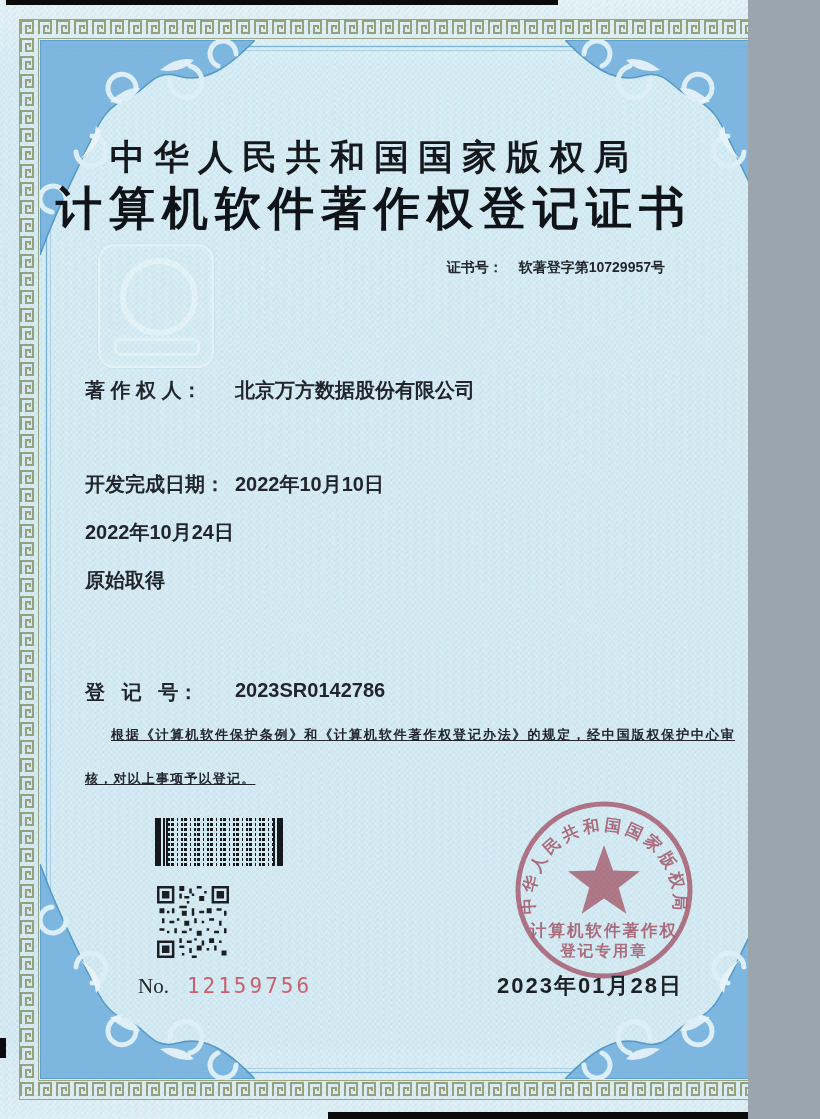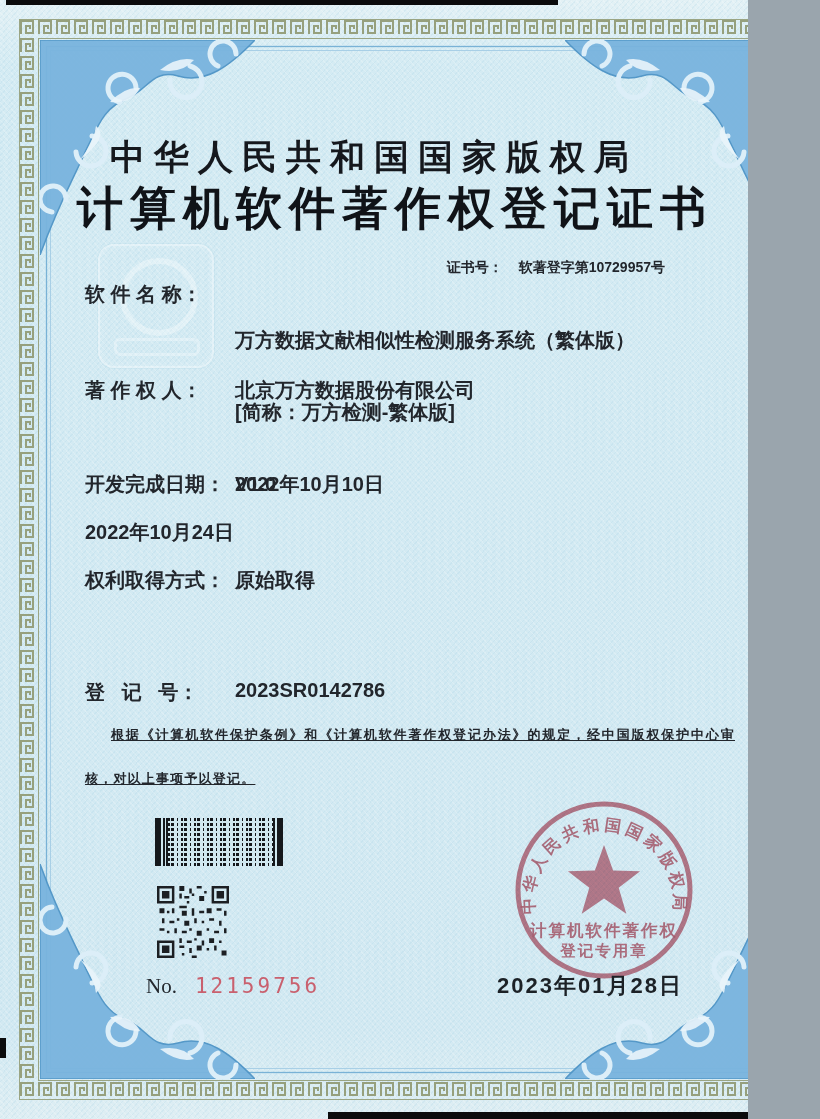--- a/index.html
+++ b/index.html
@@ -41,21 +41,21 @@
   }
   
   .authority{
     position:absolute;left:0;top:134px;width:100%;text-align:center;
     font-family:"Liberation Serif", serif;font-weight:700;
     font-size:35px;letter-spacing:9px;color:#15181d;
   }
   .cert-title{
     position:absolute;left:0;top:178px;width:100%;text-align:center;
     font-family:"Liberation Serif", serif;font-weight:700;
-    font-size:46px;letter-spacing:7px;color:#101318;padding-left:21px;
+    font-size:46px;letter-spacing:7px;color:#101318;
   }
   .cert-no{
     position:absolute;right:83px;top:243px;
     font-size:14px;font-weight:700;color:#22262c;white-space:pre;
   }
   .cert-no .lbl{margin-right:16px;}
   
   .field-row{
     position:absolute;left:85px;display:flex;align-items:flex-start;
     font-size:20px;font-weight:700;color:#22262c;
@@ -82,21 +82,21 @@
   .barcode::before{left:0;width:15px;
     background:linear-gradient(90deg,#15181c 0 6px,#cfe7ef 6px 8px,#15181c 8px 10px,#cfe7ef 10px 11px,#15181c 11px 13px,rgba(0,0,0,0) 13px);}
   .barcode::after{right:0;width:11px;
     background:linear-gradient(90deg,rgba(0,0,0,0) 0 1px,#15181c 1px 3px,#cfe7ef 3px 5px,#15181c 5px 11px);}
   
   .qr{position:absolute;left:157px;top:886px;width:72px;height:72px;}
   
   .seal{position:absolute;left:513px;top:799px;width:182px;height:182px;
     mix-blend-mode:multiply;opacity:.9;}
   
-  .serial{position:absolute;left:146px;top:974px;font-size:21px;color:#23282e;
+  .serial{position:absolute;left:138px;top:974px;font-size:21px;color:#23282e;
     font-family:"Liberation Serif", serif;}
   .serial .num{
     font-family:"DejaVu Sans Mono", monospace;color:#c9606e;margin-left:18px;
     letter-spacing:3px;font-size:21px;
   }
   .issue-date{
     position:absolute;left:497px;top:971px;font-size:22px;font-weight:700;
     letter-spacing:2px;color:#1c2126;z-index:5;
   }
 </style>
@@ -158,45 +158,36 @@
     <div class="wm-pill"></div>
   </div>
 
   <div class="authority">中华人民共和国国家版权局</div>
   <div class="cert-title">计算机软件著作权登记证书</div>
 
   <div class="cert-no">
     <span class="lbl">证书号：</span><span>软著登字第10729957号</span>
   </div>
 
-  <div class="field-row" style="top:281px">
-    <span class="f-label">软 件 名 称：</span>
-    <span class="f-value">
-      <span class="vline">万方数据文献相似性检测服务系统（繁体版）</span>
-      <span class="vline">[简称：万方检测-繁体版]</span>
-      <span class="vline">V1.0</span>
-    </span>
-  </div>
 
   <div class="field-row" style="top:377px">
     <span class="f-label">著 作 权 人：</span>
     <span class="f-value">北京万方数据股份有限公司</span>
   </div>
 
   <div class="field-row" style="top:471px">
     <span class="f-label">开发完成日期：</span>
     <span class="f-value">2022年10月10日</span>
   </div>
 
   <div class="field-row" style="top:519px">
     <span class="f-value">2022年10月24日</span>
   </div>
 
   <div class="field-row" style="top:567px">
-    <span class="f-label">权利取得方式：</span>
     <span class="f-value">原始取得</span>
   </div>
 
 
   <div class="field-row" style="top:679px">
     <span class="f-label">登   记   号：</span>
     <span class="f-value">2023SR0142786</span>
   </div>
 
   <div class="statement">根据《计算机软件保护条例》和《计算机软件著作权登记办法》的规定，经中国版权保护中心审核，对以上事项予以登记。</div>

